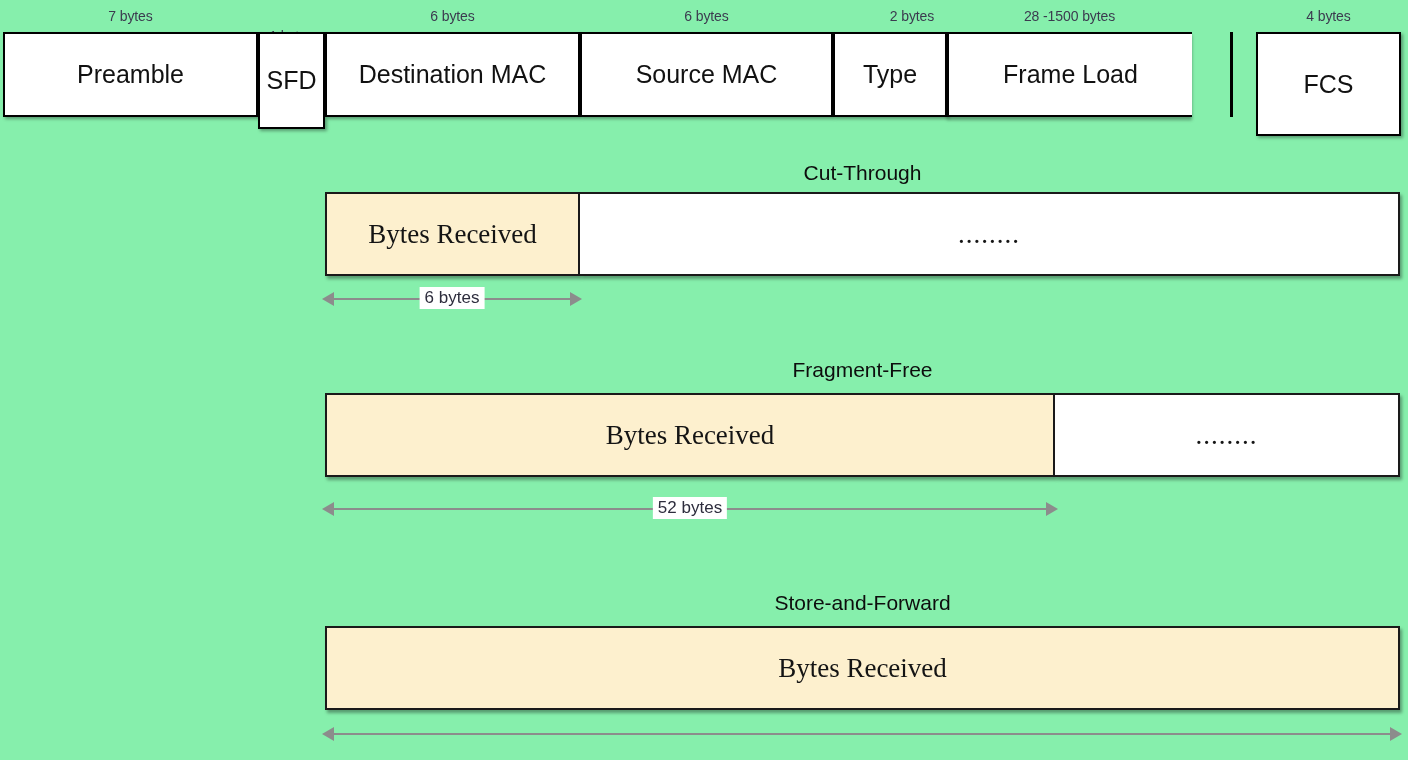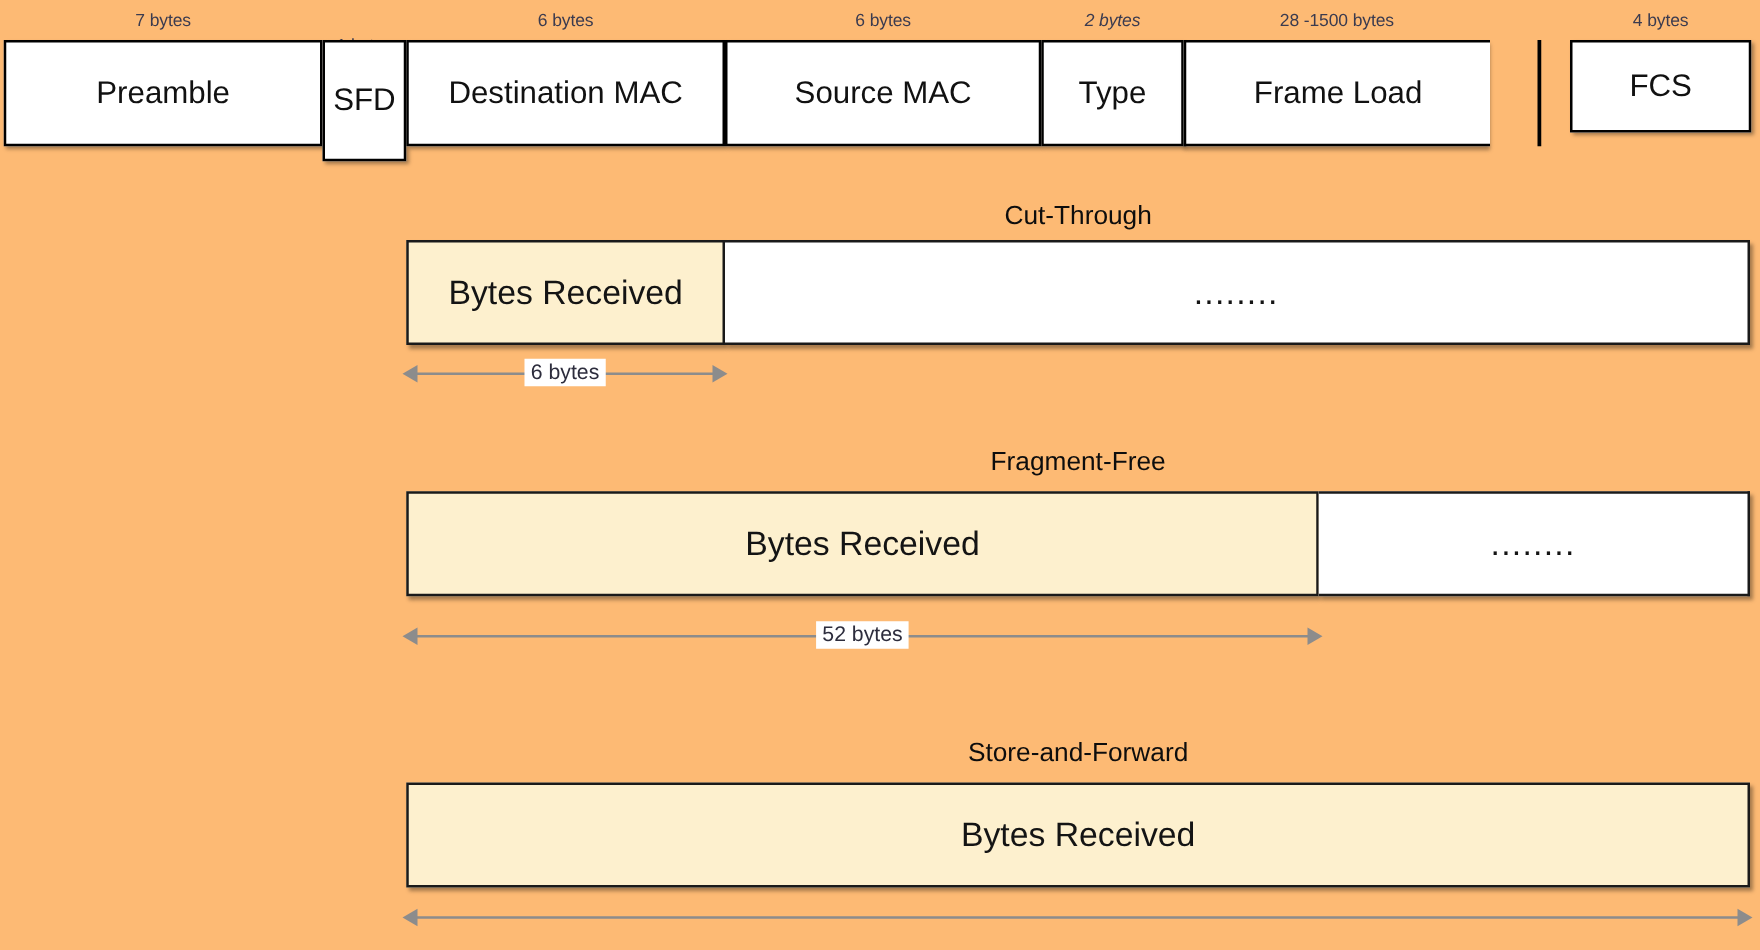--- a/index.html
+++ b/index.html
@@ -4,21 +4,21 @@
 <style>
   html, body {
     margin: 0;
     padding: 0;
     background: #ffffff;
   }
   #canvas {
     position: relative;
     width: 1408px;
     height: 760px;
-    background: #fdba74;
+    background: #86efac;
     font-family: "Liberation Sans", sans-serif;
     overflow: hidden;
   }
 
   
   .byte-label {
     position: absolute;
     text-align: center;
     font-size: 14px;
     color: #3b3b4f;
@@ -70,21 +70,21 @@
     border: 2px solid #1a1a1a;
     display: flex;
     align-items: center;
     justify-content: center;
     font-size: 27px;
     color: #141414;
     white-space: nowrap;
   }
   .seg.filled { background: #FDF0CE; }
   .seg.empty  { background: #ffffff; }
-  .seg.shadow { box-shadow: 2px 3px 3px rgba(0,0,0,0.35); }
+  .seg.shadow { box-shadow: 2px 3px 3px rgba(0,0,0,0.35); font-family: Liberation Serif, serif; }
   .seg.joined-left { border-left: none; }
   .dots { font-size: 27px; letter-spacing: 1px; color: #141414; }
 
   
   .dim {
     position: absolute;
     height: 24px;
     display: block;
   }
   .dim .line {
@@ -123,26 +123,26 @@
 
   <div id="frame-row">
       <div class="byte-label" style="left: 3px; width: 255px; top: 8px;">7 bytes</div>
       <div class="fcell" style="left: 3px; width: 255px; top: 32px; height: 85px;">Preamble</div>
       <div class="byte-label" style="left: 258px; width: 67px; top: 8px; margin-top: 20px;">1 bytes</div>
       <div class="fcell" style="left: 258px; width: 67px; top: 32px; height: 97px;">SFD</div>
       <div class="byte-label" style="left: 325px; width: 255px; top: 8px;">6 bytes</div>
       <div class="fcell" style="left: 325px; width: 255px; top: 32px; height: 85px;">Destination MAC</div>
       <div class="byte-label" style="left: 580px; width: 253px; top: 8px;">6 bytes</div>
       <div class="fcell" style="left: 580px; width: 253px; top: 32px; height: 85px;">Source MAC</div>
-      <div class="byte-label" style="left: 833px; width: 114px; top: 8px; font-style: italic;">2 bytes</div>
+      <div class="byte-label" style="left: 855px; width: 114px; top: 8px;">2 bytes</div>
       <div class="fcell" style="left: 833px; width: 114px; top: 32px; height: 85px;">Type</div>
       <div class="byte-label" style="left: 947px; width: 245px; top: 8px;">28 -1500 bytes</div>
       <div class="fcell open-right" style="left: 947px; width: 245px; top: 32px; height: 85px;">Frame Load</div>
       <div class="byte-label" style="left: 1256px; width: 145px; top: 8px; text-align: center;">4 bytes</div>
-      <div class="fcell" style="left: 1256px; width: 145px; top: 32px; height: 74px;">FCS</div>
+      <div class="fcell" style="left: 1256px; width: 145px; top: 32px; height: 104px;">FCS</div>
       <div class="break-tick" style="left: 1230px; top: 32px; height: 85px;"></div>
     </div>
 
   <div id="mode-sections">
       <div class="mode-title" style="left: 325px; width: 1075px; top: 161px;">Cut-Through</div>
       <div class="seg filled shadow" style="left: 325px; width: 255px; top: 192px; height: 84px;">Bytes Received</div>
       <div class="seg empty shadow joined-left" style="left: 580px; width: 820px; top: 192px; height: 84px;">
         <span class="dots">........</span>
       </div>
       <div class="dim" style="left: 322px; width: 260px; top: 287px;">

